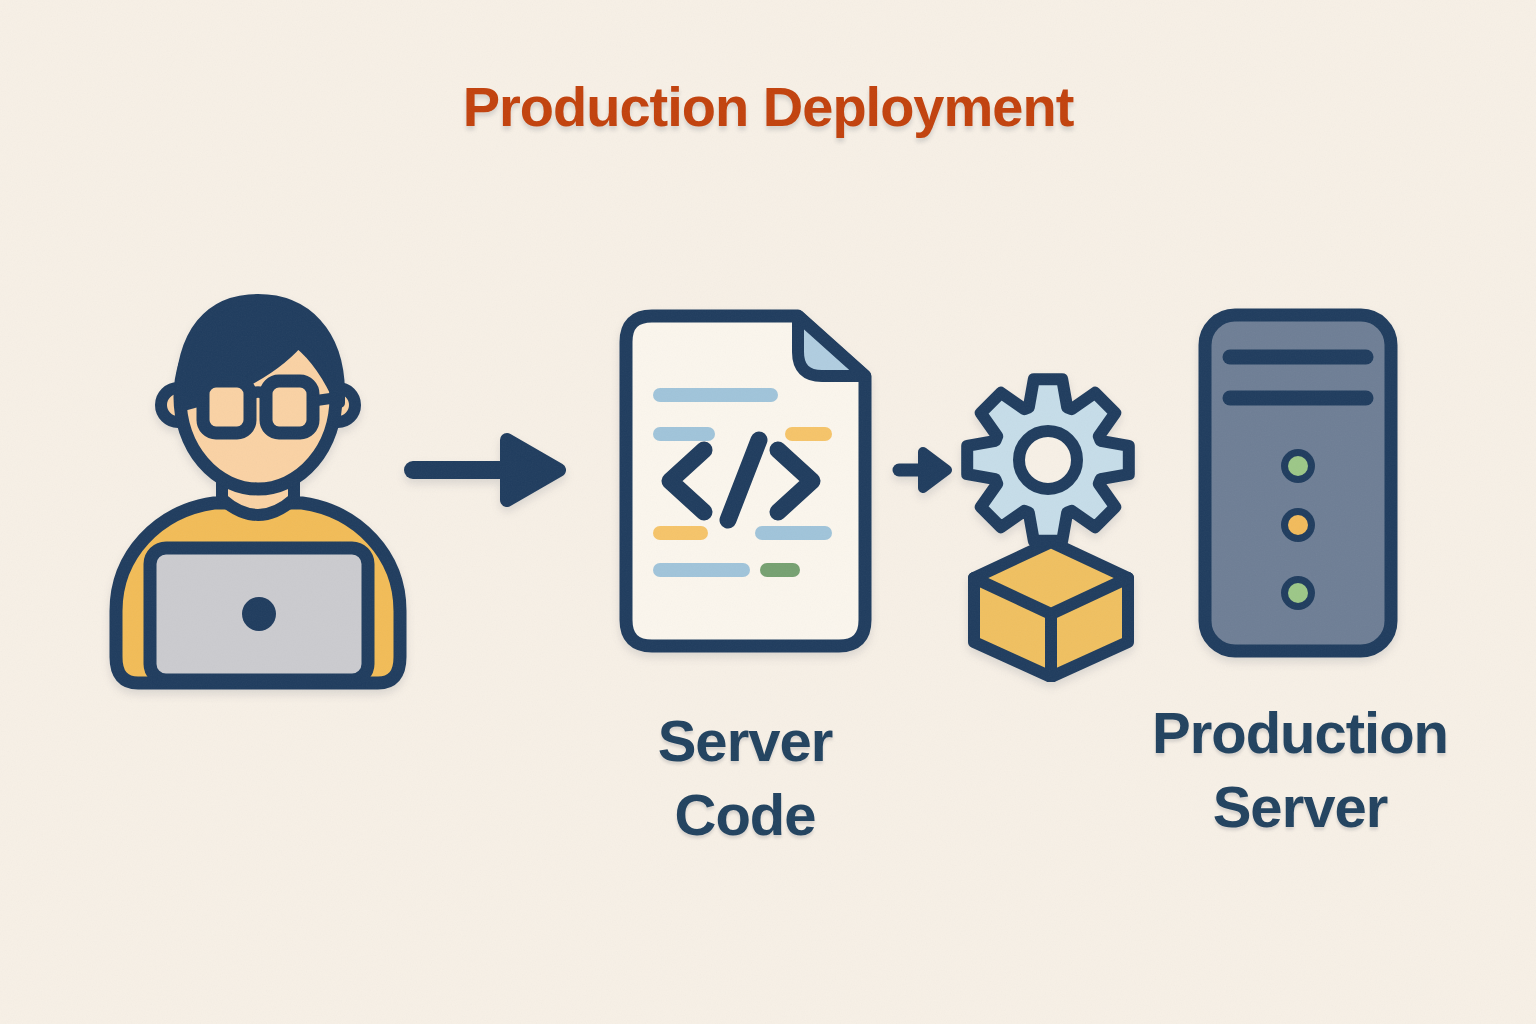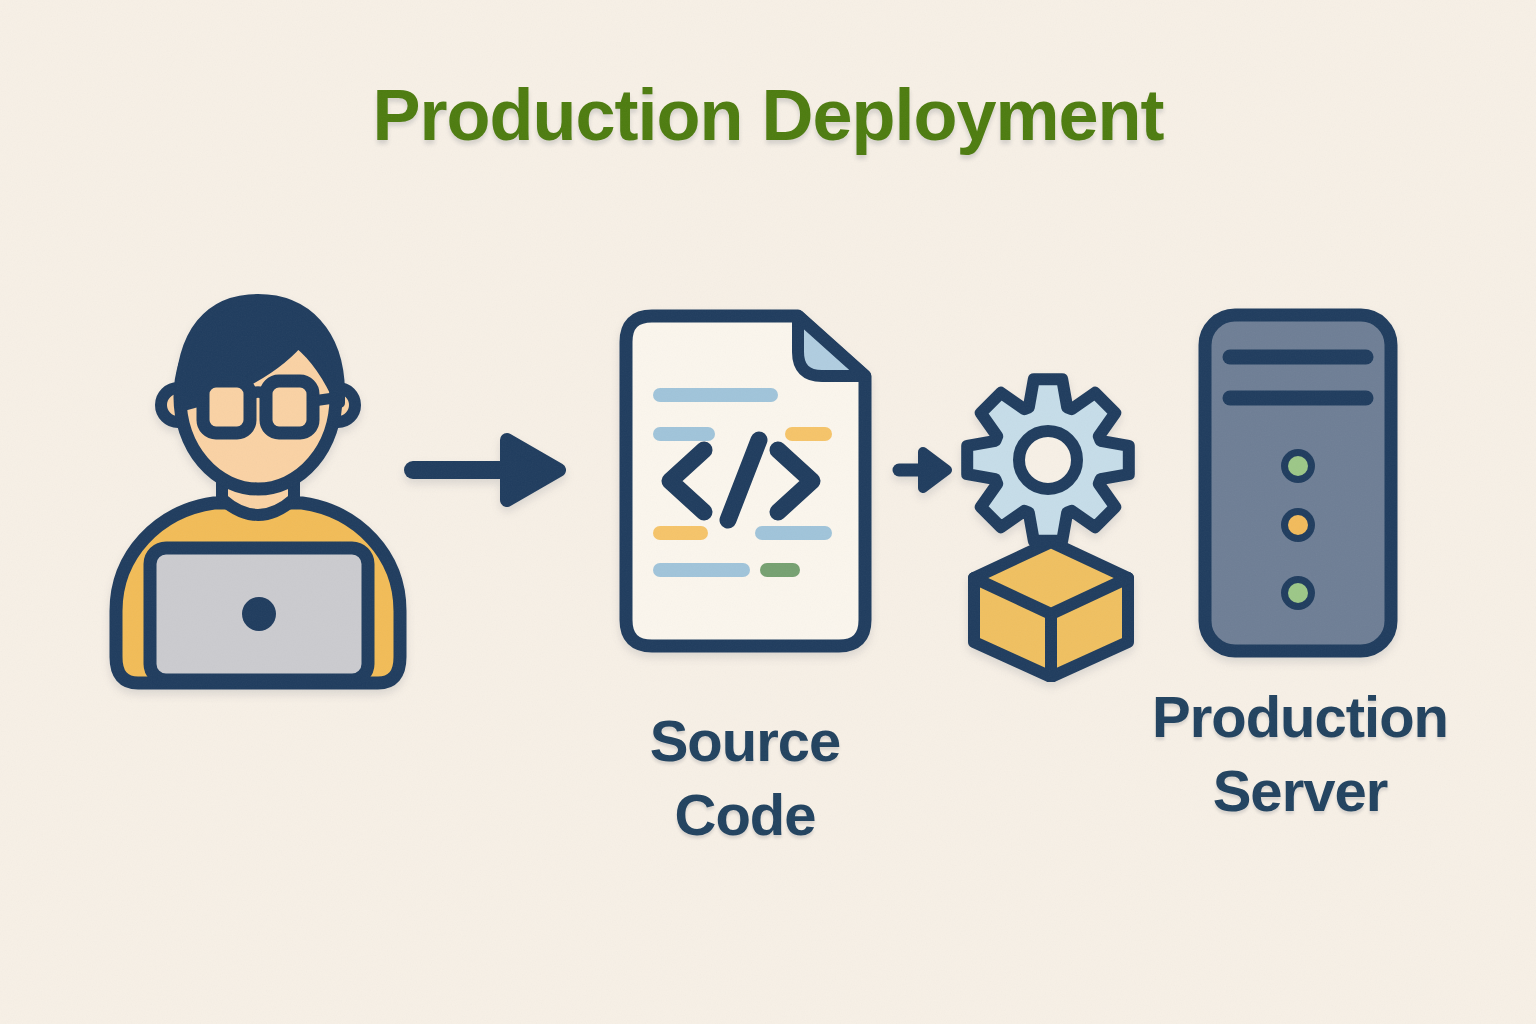--- a/index.html
+++ b/index.html
@@ -12,39 +12,39 @@
   .canvas {
     position: relative;
     width: 1536px; height: 1024px;
     background: #f7f0e6;
     overflow: hidden;
   }
   .title {
     position: absolute;
     left: 0; top: 74px; width: 100%;
     text-align: center;
-    font-size: 72px; font-weight: 700; letter-spacing: -1px;
-    color: #4d7c0f;
+    font-size: 56px; font-weight: 700; letter-spacing: -1px;
+    color: #c2410c;
     text-shadow: 0 4px 4px rgba(40,50,70,0.16);
   }
   .node-icon { position: absolute; }
   .node-icon svg { display:block; width:100%; height:100%; }
   .icon-shadow { filter: drop-shadow(0 5px 4px rgba(40,50,70,0.13)); }
   .node-label {
     position: absolute;
     text-align: center;
     font-size: 58px; font-weight: 700; letter-spacing: -1px;
     line-height: 74px;
     color: #21425f;
     text-shadow: 0 3px 3px rgba(40,50,70,0.15);
   }
   .lbl-developer { left: 122px; top: 716px; width: 300px; }
   .lbl-source    { left: 595px; top: 704px; width: 300px; }
   .lbl-build     { left: 953px; top: 704px; width: 200px; }
-  .lbl-server    { left: 1110px; top: 680px; width: 380px; }
+  .lbl-server    { left: 1110px; top: 696px; width: 380px; }
   .pos-developer { left: 108px; top: 285px; width: 300px; height: 405px; }
   .pos-arrow1    { left: 403px; top: 430px; width: 170px; height: 80px; }
   .pos-doc       { left: 616px; top: 306px; width: 256px; height: 352px; }
   .pos-arrow2    { left: 891px; top: 442px; width: 68px; height: 56px; }
   .pos-build     { left: 958px; top: 372px; width: 180px; height: 310px; }
   .pos-server    { left: 1198px; top: 308px; width: 200px; height: 350px; }
   .grain { position:absolute; left:0; top:0; width:100%; height:100%; pointer-events:none; }
 </style>
 </head>
 <body>
@@ -130,21 +130,21 @@
       <path d="M 32,90 L 168,90" stroke="#1f3c5e" stroke-width="15" stroke-linecap="round"></path>
       <circle cx="100" cy="158" r="17" fill="#1f3c5e"></circle>
       <circle cx="100" cy="158" r="10" fill="#9cc787"></circle>
       <circle cx="100" cy="217" r="17" fill="#1f3c5e"></circle>
       <circle cx="100" cy="217" r="10" fill="#f2bb5b"></circle>
       <circle cx="100" cy="285" r="17" fill="#1f3c5e"></circle>
       <circle cx="100" cy="285" r="10" fill="#9cc787"></circle>
     </svg>
   </div>
 
-  <div class="node-label lbl-source">Source Code</div>
+  <div class="node-label lbl-source">Server Code</div>
   <div class="node-label lbl-server">Production Server</div>
 
   <svg class="grain" xmlns="http://www.w3.org/2000/svg">
     <filter id="grainNoise">
       <feTurbulence type="fractalNoise" baseFrequency="0.8" numOctaves="2" stitchTiles="stitch"></feTurbulence>
       <feColorMatrix type="saturate" values="0"></feColorMatrix>
     </filter>
     <rect width="100%" height="100%" fill="#f7f0e6" filter="url(#grainNoise)" opacity="0.05"></rect>
   </svg>
 

